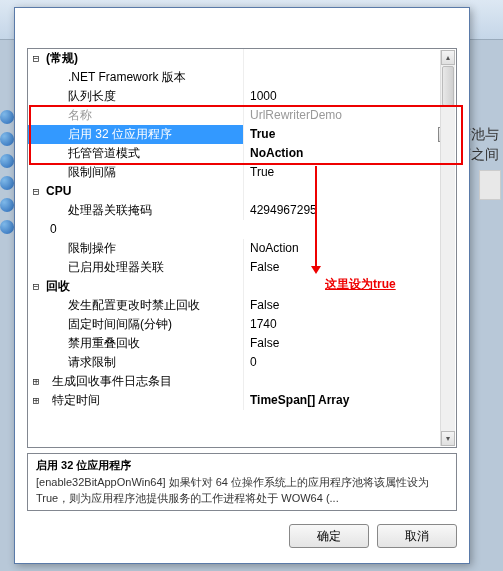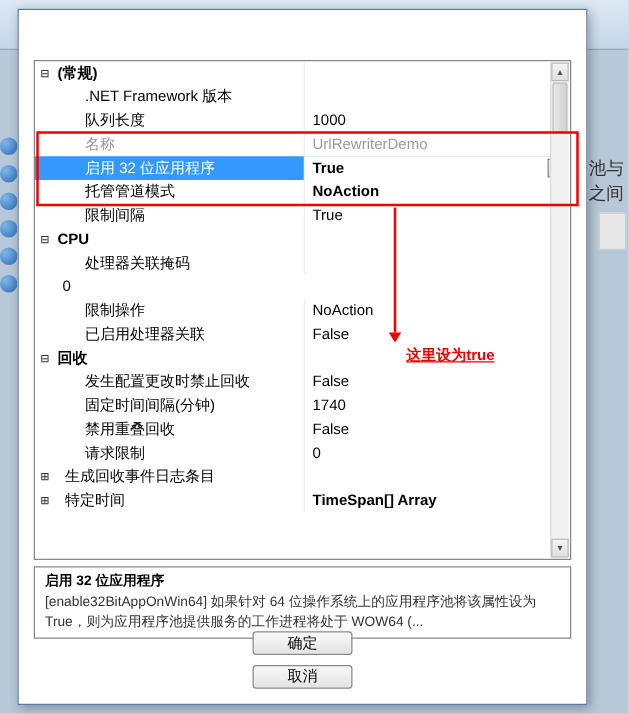--- a/index.html
+++ b/index.html
@@ -37,21 +37,21 @@
     .red-box { position: absolute; top: 97px; left: 14px; width: 434px; height: 60px; border: 2px solid #e00; pointer-events: none; }
     .red-arrow { position: absolute; top: 158px; left: 300px; pointer-events: none; }
     .arrow-line { width: 2px; height: 100px; background: #e00; }
     .arrow-head { width: 0; height: 0; border-left: 5px solid transparent; border-right: 5px solid transparent; border-top: 8px solid #e00; margin-left: -4px; }
     .red-note { position: absolute; top: 268px; left: 310px; font-size: 12px; color: #e00; font-weight: bold; text-decoration: underline; }
     
     .desc-box { position: absolute; left: 12px; right: 12px; bottom: 52px; height: 58px; border: 1px solid #828790; background: #fff; padding: 4px 8px; font-size: 11px; line-height: 1.4; }
     .desc-title { font-weight: bold; margin-bottom: 2px; }
     .desc-text { color: #333; }
     
-    .button-bar { position: absolute; left: 12px; right: 12px; bottom: 12px; height: 30px; display: flex; justify-content: flex-end; gap: 8px; align-items: center; flex-direction: column; }
+    .button-bar { position: absolute; left: 12px; right: 12px; bottom: 12px; height: 30px; display: flex; justify-content: flex-end; gap: 8px; align-items: center; }
     .btn { width: 80px; height: 24px; background: linear-gradient(#f8f8f8,#e4e4e4); border: 1px solid #888; border-radius: 3px; font-size: 12px; cursor: pointer; display: flex; align-items: center; justify-content: center; }
     
     .scrollbar-v { position: absolute; right: 1px; top: 1px; bottom: 1px; width: 15px; background: #f0f0f0; border-left: 1px solid #ddd; }
     .scroll-btn { height: 15px; background: linear-gradient(#f4f4f4,#e0e0e0); border: 1px solid #bbb; display: flex; align-items: center; justify-content: center; font-size: 8px; color: #555; }
     .scroll-thumb { height: 40px; margin: 1px; background: linear-gradient(90deg,#e8e8e8,#d0d0d0); border: 1px solid #bbb; border-radius: 2px; }
   </style>
 </head>
 <body>
 
 <div class="backdrop"></div>
@@ -116,20 +116,21 @@
       </div>
 
       <div class="grid-row category">
         <div class="grid-expand">⊟</div>
         <div class="grid-label">CPU</div>
         <div class="grid-value"></div>
       </div>
       <div class="grid-row">
         <div class="grid-expand"></div>
           <div class="grid-label indent1">处理器关联掩码</div>
+        <div class="grid-value">4294967295</div>
       </div>
       <div class="grid-row">
         <div class="grid-expand"></div>
         <div class="grid-value">0</div>
       </div>
       <div class="grid-row">
         <div class="grid-expand"></div>
           <div class="grid-label indent1">限制操作</div>
         <div class="grid-value">NoAction</div>
       </div>

